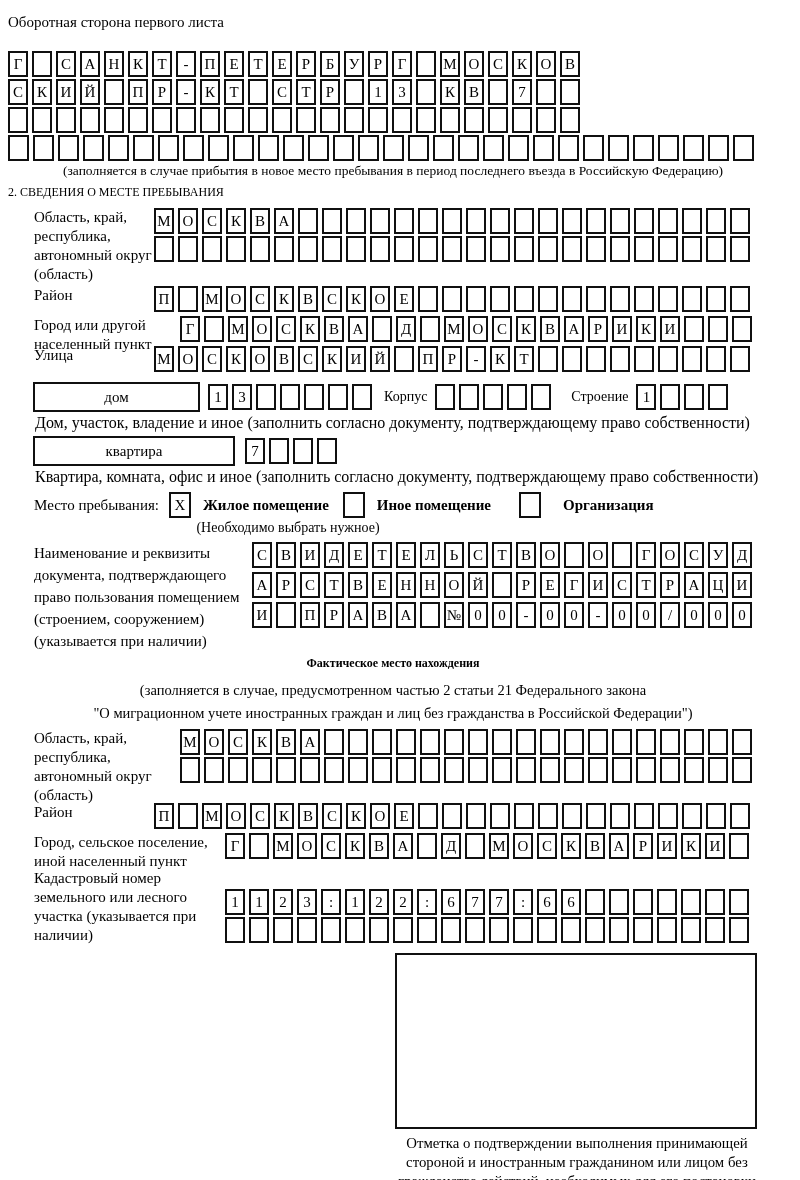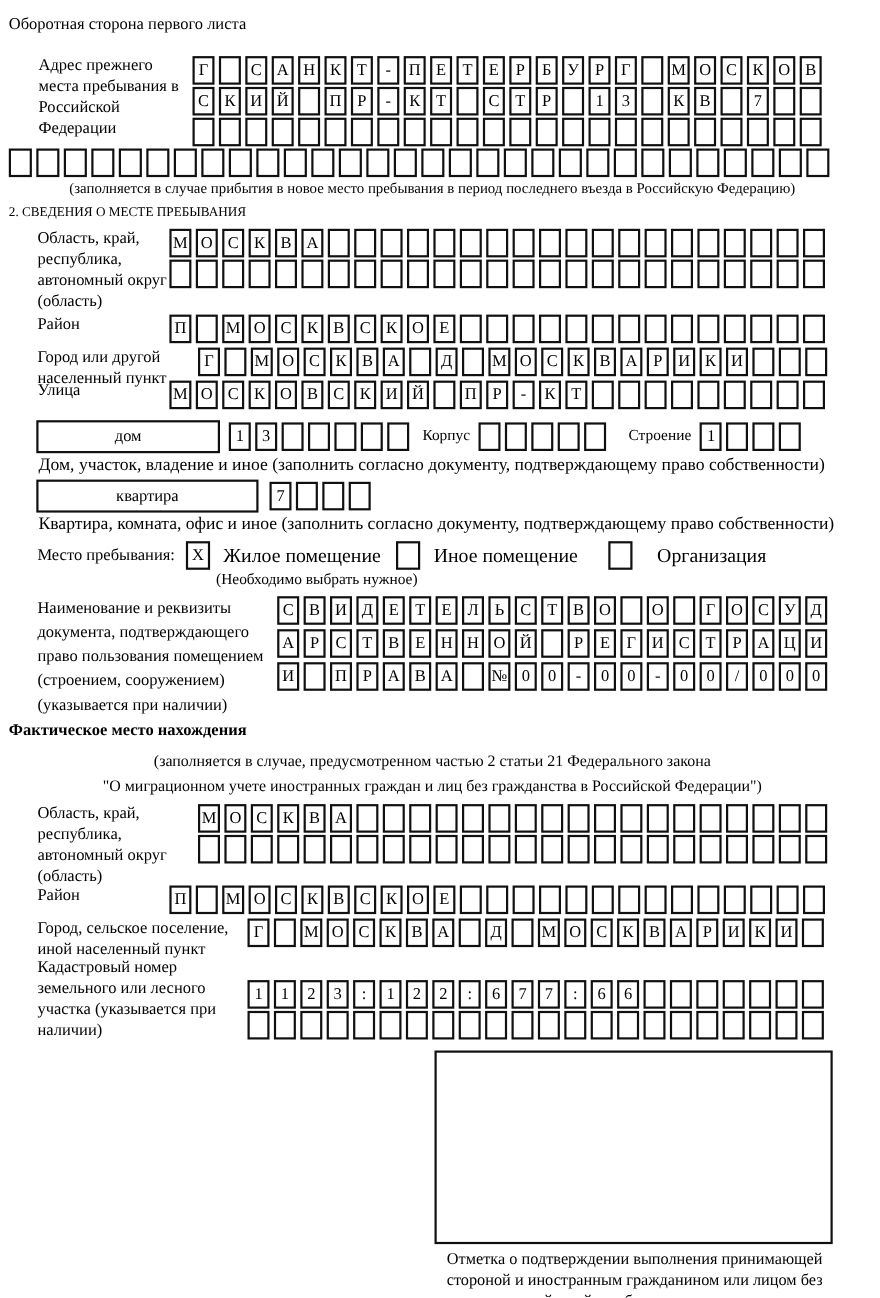--- a/index.html
+++ b/index.html
@@ -19,53 +19,52 @@
   .boxrow{white-space:nowrap;height:26px;margin-bottom:2px;}
   .cell{
     display:inline-block;box-sizing:content-box;width:16px;height:22px;
     border:2px solid #101010;margin-right:4px;text-align:center;
     font-size:15px;line-height:22px;vertical-align:top;background:#fff;
   }
   .full .cell{width:17px;}
   .caption{font-size:13.5px;}
   .center{text-align:center;}
   .sec-title{font-weight:normal;font-size:12px;text-align:left;margin:6px 0 8px 0;}
-  .sub-title{font-weight:bold;font-size:15px;text-align:left;margin:10px 0 8px 0;}
+  .sub-title{font-weight:bold;font-size:12px;text-align:center;margin:10px 0 8px 0;}
   .note-line{font-size:14.5px;text-align:center;line-height:23px;}
   .inline-row{display:flex;align-items:center;margin:8px 0 2px 0;}
   .widebox{
     box-sizing:border-box;border:2px solid #101010;height:30px;line-height:26px;
     text-align:center;font-size:15px;margin-left:25px;flex-shrink:0;
   }
   .dom-box{width:167px;}
   .kv-box{width:202px;}
   .small-lbl{font-size:14px;margin:0 8px;}
   .cb{
     display:inline-block;box-sizing:content-box;width:18px;height:22px;
     border:2px solid #101010;text-align:center;font-size:15px;line-height:22px;
     vertical-align:middle;flex-shrink:0;
   }
   .stay-row{display:flex;align-items:center;margin:6px 0 0 0;}
   .stay-row .lead{font-size:15px;margin-left:26px;margin-right:10px;text-align:right;}
-  .stay-row .opt-label{font-size:18px;margin:0 14px 0 12px;}
+  .stay-row .opt-label{font-size:15px;margin:0 14px 0 12px;font-weight:bold;}
   .under-caption{font-size:16px;margin:2px 12px 4px 35px;}
   .needful{font-size:14px;text-align:center;width:560px;margin:2px 0 6px 0;}
   .stampbox{width:358px;height:172px;border:2px solid #101010;margin-left:387px;margin-top:8px;background:#fff;}
   .stamp-caption{width:372px;margin-left:383px;text-align:center;font-size:14.8px;line-height:19px;margin-top:5px;}
   .mt2{margin-top:2px;} .mt4{margin-top:4px;}
 </style>
 </head>
 <body>
 
 <div class="page">
 
   <div class="top-note">Оборотная сторона первого листа</div>
 
   <div class="field">
-    <div class="lbl lbl-w167" style="width:167px;padding-left:27px;">Адрес прежнего места пребывания в Российской Федерации</div>
     <div>
       <div class="boxrow"><span class="cell">Г</span><span class="cell"></span><span class="cell">С</span><span class="cell">А</span><span class="cell">Н</span><span class="cell">К</span><span class="cell">Т</span><span class="cell">-</span><span class="cell">П</span><span class="cell">Е</span><span class="cell">Т</span><span class="cell">Е</span><span class="cell">Р</span><span class="cell">Б</span><span class="cell">У</span><span class="cell">Р</span><span class="cell">Г</span><span class="cell"></span><span class="cell">М</span><span class="cell">О</span><span class="cell">С</span><span class="cell">К</span><span class="cell">О</span><span class="cell">В</span></div>
       <div class="boxrow"><span class="cell">С</span><span class="cell">К</span><span class="cell">И</span><span class="cell">Й</span><span class="cell"></span><span class="cell">П</span><span class="cell">Р</span><span class="cell">-</span><span class="cell">К</span><span class="cell">Т</span><span class="cell"></span><span class="cell">С</span><span class="cell">Т</span><span class="cell">Р</span><span class="cell"></span><span class="cell">1</span><span class="cell">3</span><span class="cell"></span><span class="cell">К</span><span class="cell">В</span><span class="cell"></span><span class="cell">7</span><span class="cell"></span><span class="cell"></span></div>
       <div class="boxrow"><span class="cell"></span><span class="cell"></span><span class="cell"></span><span class="cell"></span><span class="cell"></span><span class="cell"></span><span class="cell"></span><span class="cell"></span><span class="cell"></span><span class="cell"></span><span class="cell"></span><span class="cell"></span><span class="cell"></span><span class="cell"></span><span class="cell"></span><span class="cell"></span><span class="cell"></span><span class="cell"></span><span class="cell"></span><span class="cell"></span><span class="cell"></span><span class="cell"></span><span class="cell"></span><span class="cell"></span></div>
     </div>
   </div>
   <div class="boxrow full"><span class="cell"></span><span class="cell"></span><span class="cell"></span><span class="cell"></span><span class="cell"></span><span class="cell"></span><span class="cell"></span><span class="cell"></span><span class="cell"></span><span class="cell"></span><span class="cell"></span><span class="cell"></span><span class="cell"></span><span class="cell"></span><span class="cell"></span><span class="cell"></span><span class="cell"></span><span class="cell"></span><span class="cell"></span><span class="cell"></span><span class="cell"></span><span class="cell"></span><span class="cell"></span><span class="cell"></span><span class="cell"></span><span class="cell"></span><span class="cell"></span><span class="cell"></span><span class="cell"></span><span class="cell"></span></div>
   <div class="caption center" style="width:770px;">(заполняется в случае прибытия в новое место пребывания в период последнего въезда в Российскую Федерацию)</div>
 
   <div class="sec-title" style="width:770px;">2. СВЕДЕНИЯ О МЕСТЕ ПРЕБЫВАНИЯ</div>

